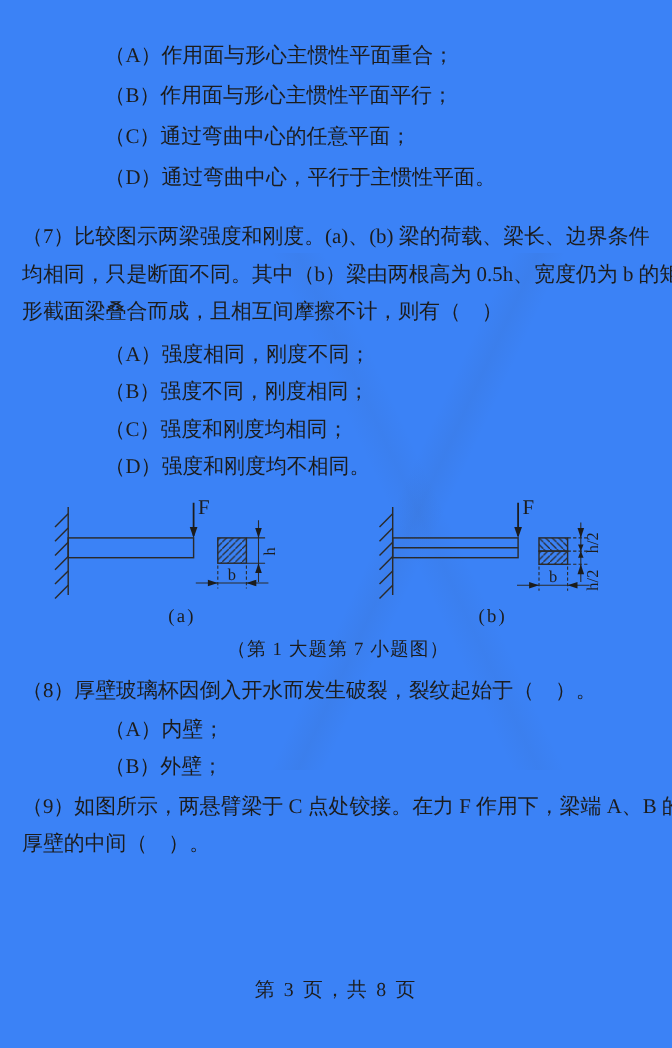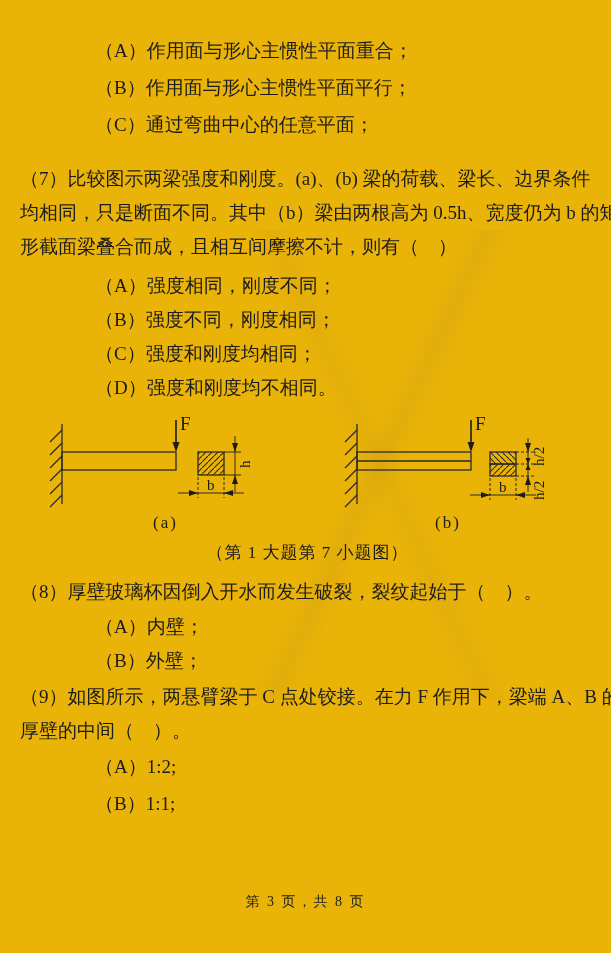--- a/index.html
+++ b/index.html
@@ -2,21 +2,21 @@
 <html><head>
 <meta charset="utf-8">
 <style>
   * { margin: 0; padding: 0; box-sizing: border-box; }
   html, body { background: #e8e8e6; }
   .page {
     position: relative;
     width: 611px;
     height: 953px;
     margin: 0 auto;
-    background: #eab308;
+    background: #3b82f6;
     color: #1c1c1c;
     font-family: "Liberation Serif", "DejaVu Serif", serif;
     font-size: 19px;
     overflow: hidden;
   }
   .page::after { 
     content: "";
     position: absolute;
     left: 180px; top: 230px;
     width: 400px; height: 470px;
@@ -53,41 +53,42 @@
     margin-top: 2px;
     letter-spacing: 1px;
   }
   .q8-stem { margin-top: 8px; line-height: 36px; }
   .q9-stem { margin-top: 2px; }
   .footer {
     position: absolute;
     left: 0; right: 0;
     bottom: 42px;
     text-align: center;
-    font-size: 14px;
+    font-size: 18px;
     letter-spacing: 2px;
   }
   svg text {
     font-family: "Liberation Serif", "DejaVu Serif", serif;
     fill: #1c1c1c;
   }
   .lbl-f { font-size: 19px; }
   .lbl-dim { font-size: 15px; }
   .lbl-sub { font-size: 17px; letter-spacing: 2px; }
 </style>
 </head>
 <body>
 
 <div class="page">
   <div class="content">
 
     <div class="opt-block">
       <div class="opt-line">（A）作用面与形心主惯性平面重合；</div>
       <div class="opt-line">（B）作用面与形心主惯性平面平行；</div>
       <div class="opt-line">（C）通过弯曲中心的任意平面；</div>
+      <div class="opt-line">（D）通过弯曲中心，平行于主惯性平面。</div>
     </div>
 
     <div class="q7-stem">
       <div class="stem-line">（7）比较图示两梁强度和刚度。(a)、(b) 梁的荷载、梁长、边界条件</div>
       <div class="stem-line">均相同，只是断面不同。其中（b）梁由两根高为 0.5h、宽度仍为 b 的矩</div>
       <div class="stem-line">形截面梁叠合而成，且相互间摩擦不计，则有（　）</div>
     </div>
 
     <div class="opt-block q7-opts">
       <div class="opt-line tight">（A）强度相同，刚度不同；</div>
@@ -194,21 +195,17 @@
     <div class="q8-stem stem-line">（8）厚壁玻璃杯因倒入开水而发生破裂，裂纹起始于（　）。</div>
     <div class="opt-block">
       <div class="opt-line tight">（A）内壁；</div>
       <div class="opt-line tight">（B）外壁；</div>
     </div>
 
     <div class="q9-stem">
       <div class="stem-line">（9）如图所示，两悬臂梁于 C 点处铰接。在力 F 作用下，梁端 A、B 的</div>
       <div class="stem-line">厚壁的中间（　）。</div>
     </div>
-    <div class="opt-block">
-      <div class="opt-line">（A）1:2;</div>
-      <div class="opt-line">（B）1:1;</div>
-    </div>
 
   </div>
 
   <div class="footer">第 3 页，共 8 页</div>
 </div>
 
 </body></html>

